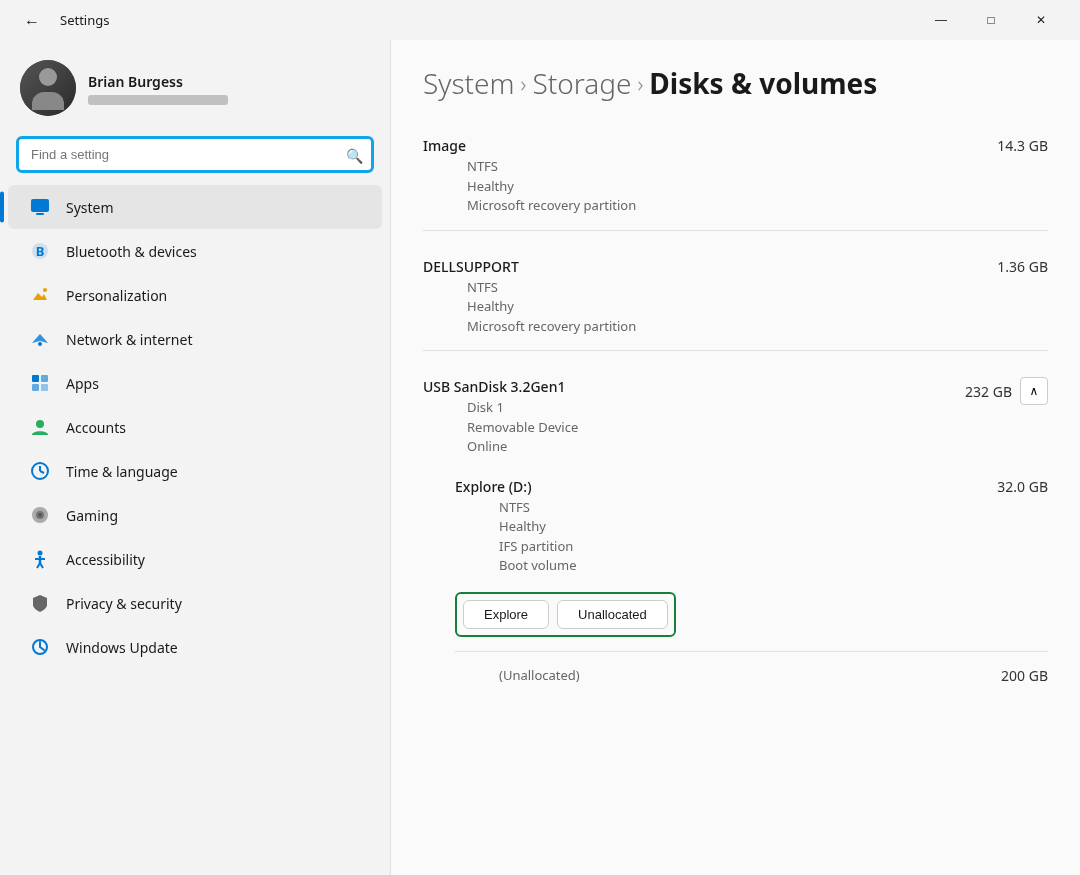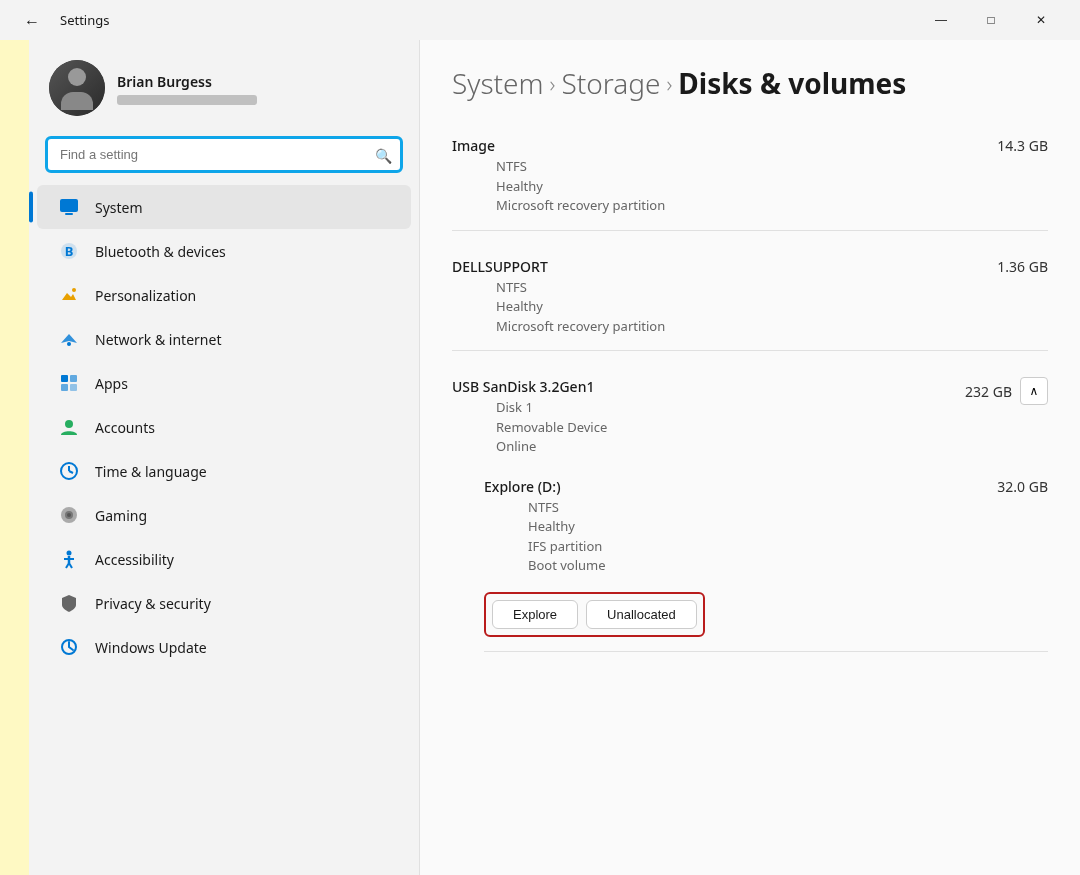--- a/index.html
+++ b/index.html
@@ -56,22 +56,21 @@
       align-items: center;
       justify-content: center;
       width: 32px;
       height: 32px;
       border-radius: 50%;
     }
     .main-content {
       display: flex;
       flex: 1;
       overflow: hidden;
-      background: #fef9c3;
-      padding-left: 29px;
+      background: #1d4ed8;
     }
     .sidebar {
       width: 390px;
       min-width: 390px;
       padding: 8px 0;
       overflow-y: auto;
       background: #f3f3f3;
     }
     .user-section {
       display: flex;
@@ -277,21 +276,21 @@
     .action-btn {
       padding: 6px 20px;
       background: white;
       border: 1px solid #ccc;
       border-radius: 6px;
       font-size: 13px;
       cursor: pointer;
       color: #1a1a1a;
     }
     .action-buttons-wrapper {
-      border: 2px solid #b91c1c;
+      border: 2px solid #15803d;
       border-radius: 6px;
       padding: 6px;
       display: inline-flex;
       gap: 8px;
     }
     
     .icon-system { color: #0078d4; }
     .icon-bluetooth { color: #0078d4; }
     .icon-network { color: #0078d4; }
     .icon-personalization { color: #e8a000; }
@@ -536,16 +535,22 @@
         <div style="margin-top: 16px;">
           <div class="action-buttons-wrapper">
             <button class="action-btn">Explore</button>
             <button class="action-btn">Unallocated</button>
           </div>
         </div>
       </div>
 
       <hr class="divider" style="margin-left: 32px;">
 
+      <div class="sub-entry">
+        <div class="sub-entry-header">
+          <div class="disk-meta">(Unallocated)</div>
+          <div class="disk-size">200 GB</div>
+        </div>
+      </div>
     </div>
 
   </div>
 </div>
 
 </body></html>

